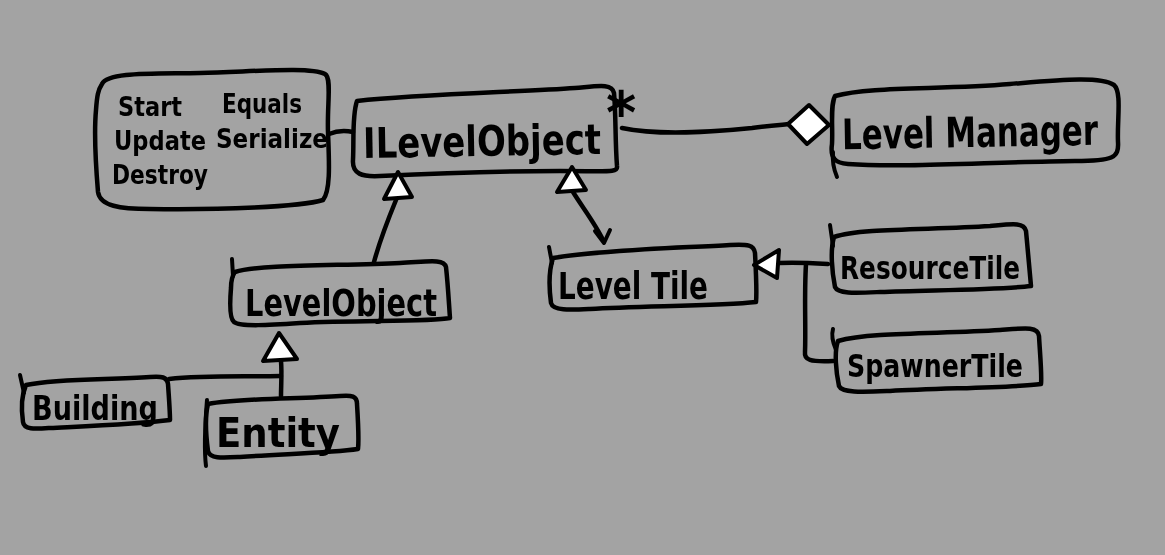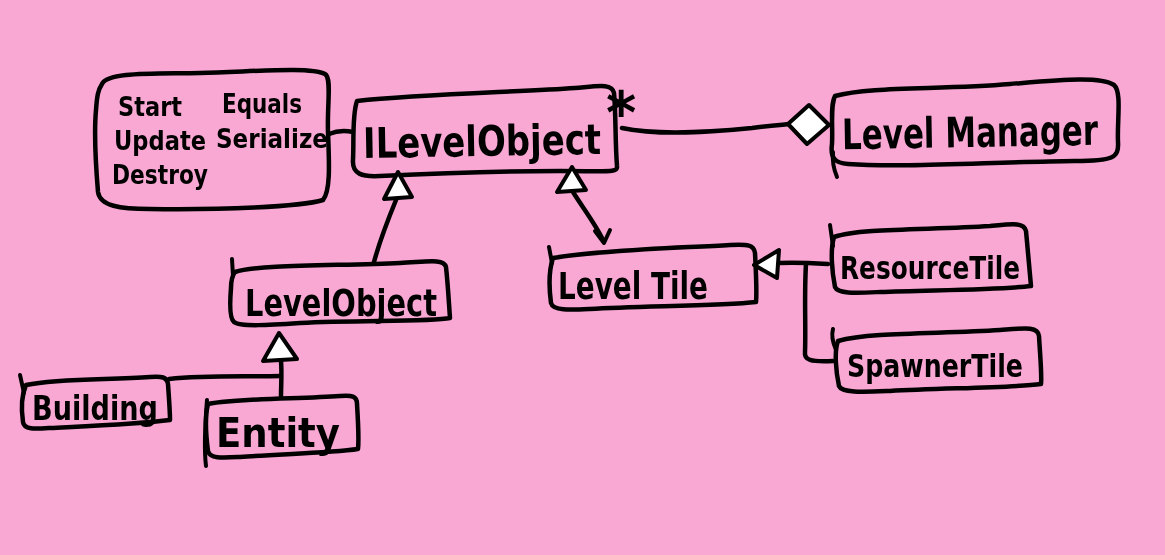--- a/index.html
+++ b/index.html
@@ -1,16 +1,16 @@
 <!DOCTYPE html>
 <html><head>
 <meta charset="utf-8">
 <style>
   html,body{margin:0;padding:0;background:#ffffff;}
-  .stage{position:relative;width:1165px;height:555px;background:#f9a8d4;overflow:hidden;}
+  .stage{position:relative;width:1165px;height:555px;background:#a3a3a3;overflow:hidden;}
   svg{display:block;}
   .ink{stroke:#000000;stroke-width:4.5;fill:none;stroke-linecap:round;stroke-linejoin:round;}
   .ink-thin{stroke:#000000;stroke-width:4;fill:none;stroke-linecap:round;stroke-linejoin:round;}
   .ink-fill{stroke:#000000;stroke-width:4;fill:#ffffff;stroke-linecap:round;stroke-linejoin:round;}
   .txt{font-family:"DejaVu Sans",sans-serif;font-weight:700;fill:#000000;}
 </style>
 </head>
 <body>
 
 <div class="stage">

